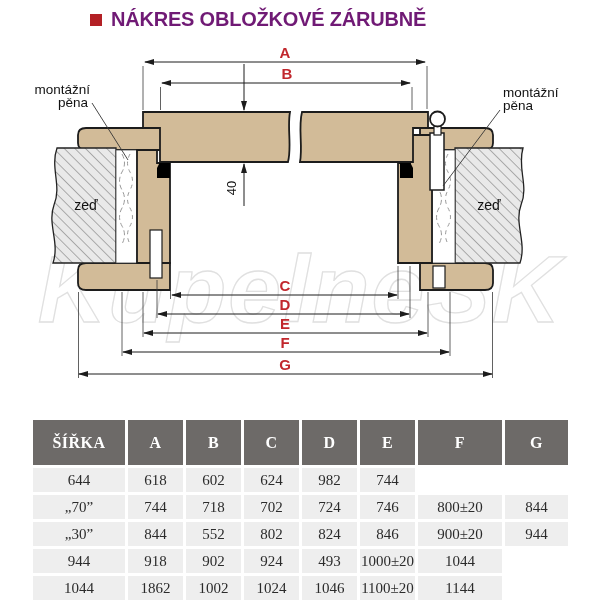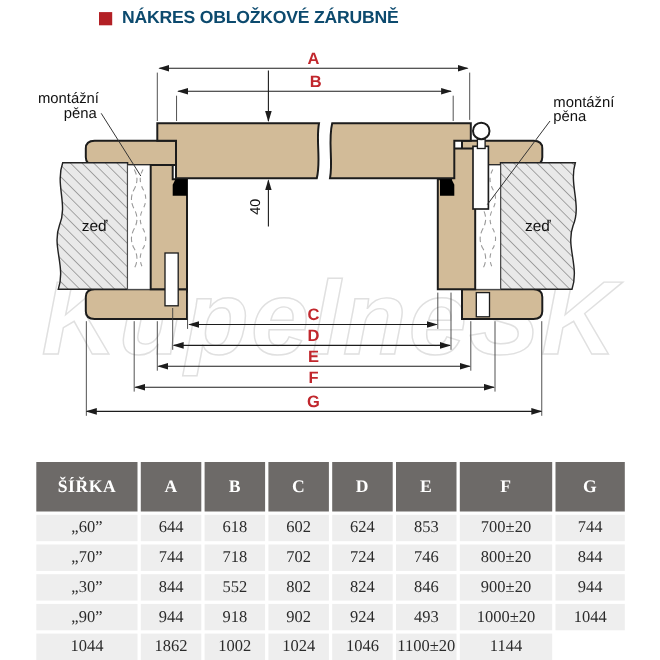--- a/index.html
+++ b/index.html
@@ -1,21 +1,21 @@
 <!DOCTYPE html>
 <html><head>
 <meta charset="utf-8">
 <style>
   html,body{margin:0;padding:0;background:#fff;}
   .page{position:relative;width:600px;height:600px;background:#fff;overflow:hidden;
         font-family:"Liberation Sans", sans-serif;}
   
   .title-row{position:absolute;top:8px;left:90px;display:flex;align-items:center;gap:9px;}
   .title-bullet{width:12px;height:12px;background:#b32025;flex:0 0 auto;}
-  .title-text{font-size:16px;font-weight:bold;color:#0c4a6e;letter-spacing:-0.2px;white-space:nowrap;}
+  .title-text{font-size:20px;font-weight:bold;color:#701a75;letter-spacing:-0.2px;white-space:nowrap;}
   
   .diagram{position:absolute;left:0;top:40px;width:600px;height:365px;}
   
   .size-table{position:absolute;left:33px;top:408px;width:541px;font-family:Liberation Serif, serif;margin-top:12px;}
   .thead,.trow{display:grid;grid-template-columns:92px 55px 55px 55px 55px 55px 84px 63px;column-gap:3px;}
   .thead{margin-bottom:3px;}
   .trow{margin-bottom:3px;}
   .hcell{background:#6d6a68;color:#fff;font-weight:bold;font-size:16px;height:45px;
          display:flex;align-items:center;justify-content:center;letter-spacing:0.5px;}
   .tcell{background:#eeeeee;color:#2b2b2b;font-size:15px;height:24px;
@@ -135,27 +135,25 @@
       <div class="hcell">A</div>
       <div class="hcell">B</div>
       <div class="hcell">C</div>
       <div class="hcell">D</div>
       <div class="hcell">E</div>
       <div class="hcell">F</div>
       <div class="hcell">G</div>
     </div>
     <div>
         <div class="trow">
-          <div class="tcell">„60”</div>
           <div class="tcell">644</div>
           <div class="tcell">618</div>
           <div class="tcell">602</div>
           <div class="tcell">624</div>
-          <div class="tcell">853</div>
-          <div class="tcell">700±20</div>
+          <div class="tcell">982</div>
           <div class="tcell">744</div>
         </div>
         <div class="trow">
           <div class="tcell">„70”</div>
           <div class="tcell">744</div>
           <div class="tcell">718</div>
           <div class="tcell">702</div>
           <div class="tcell">724</div>
           <div class="tcell">746</div>
           <div class="tcell">800±20</div>
@@ -165,21 +163,20 @@
           <div class="tcell">„30”</div>
           <div class="tcell">844</div>
           <div class="tcell">552</div>
           <div class="tcell">802</div>
           <div class="tcell">824</div>
           <div class="tcell">846</div>
           <div class="tcell">900±20</div>
           <div class="tcell">944</div>
         </div>
         <div class="trow">
-          <div class="tcell">„90”</div>
           <div class="tcell">944</div>
           <div class="tcell">918</div>
           <div class="tcell">902</div>
           <div class="tcell">924</div>
           <div class="tcell">493</div>
           <div class="tcell">1000±20</div>
           <div class="tcell">1044</div>
         </div>
         <div class="trow">
           <div class="tcell">1044</div>

